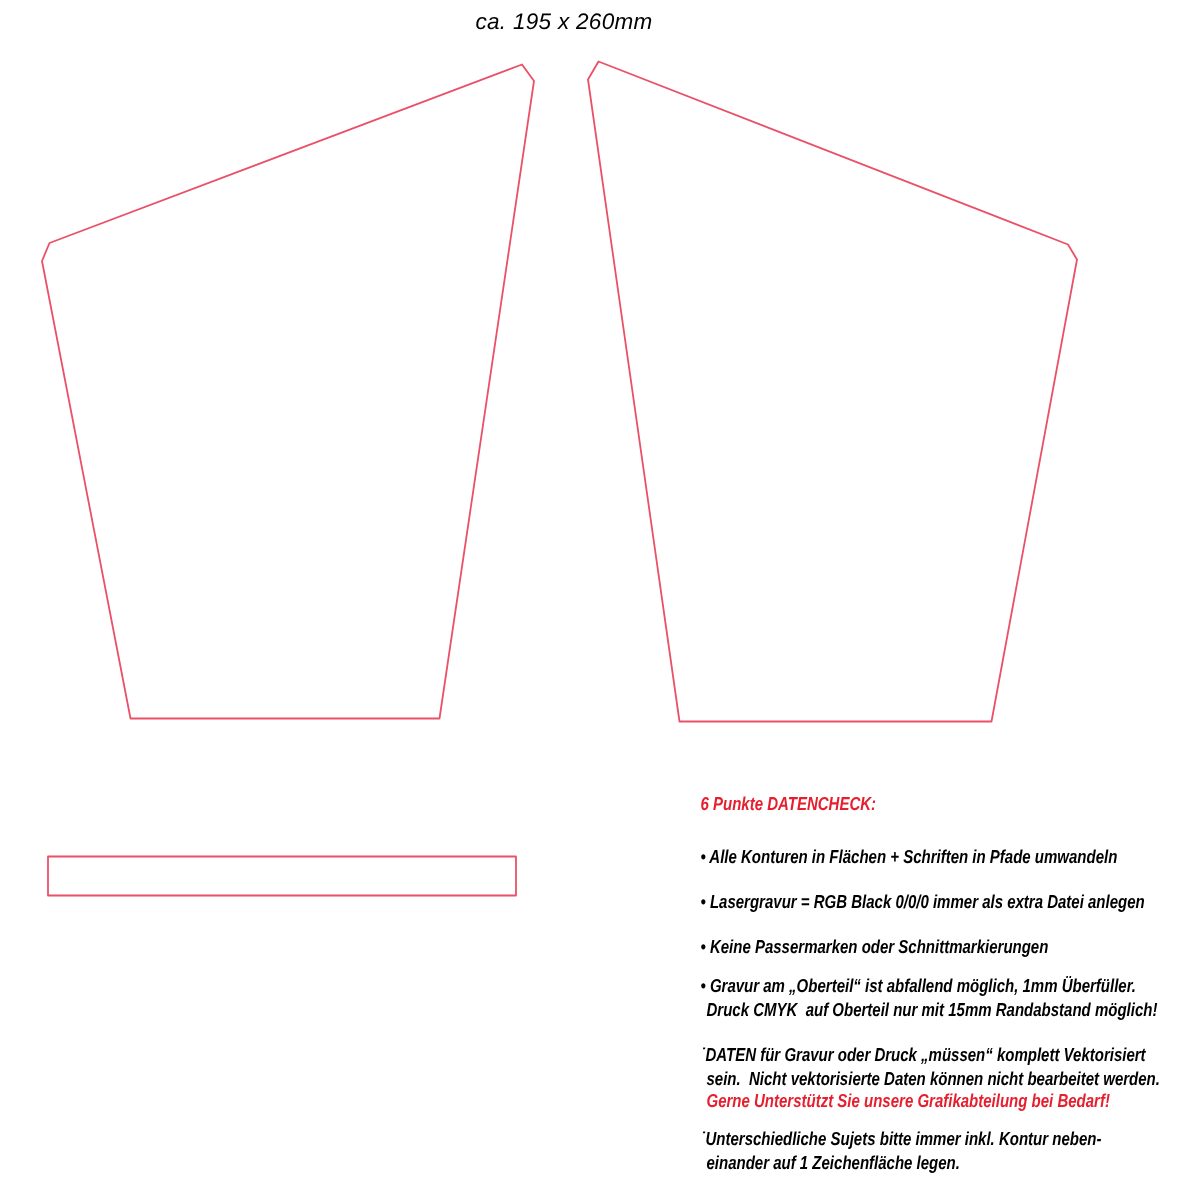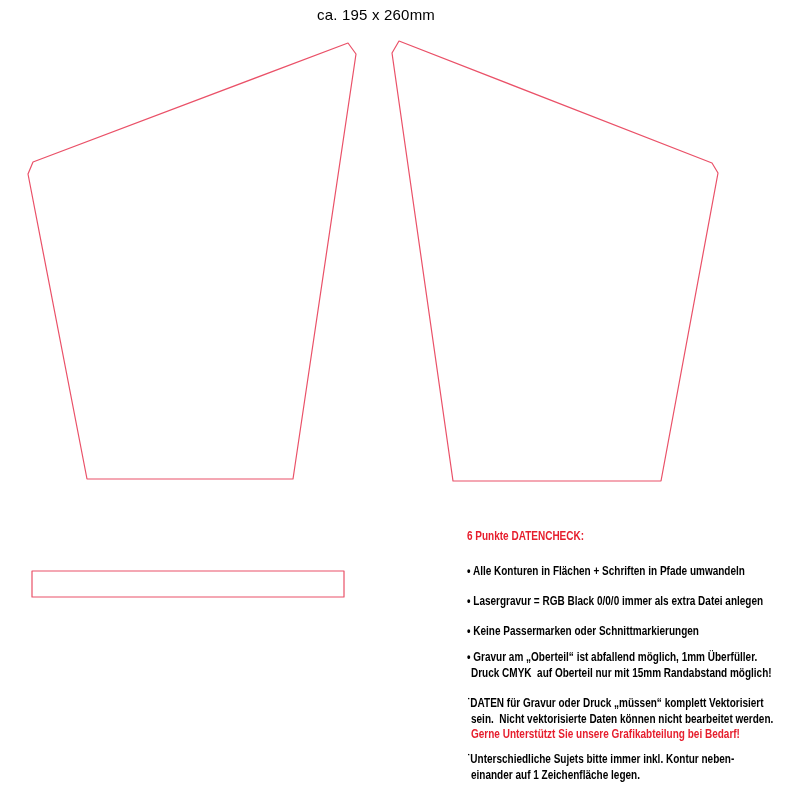--- a/index.html
+++ b/index.html
@@ -9,20 +9,21 @@
     width: 800px;
     height: 801px;
     overflow: hidden;
     font-family: "Liberation Sans", sans-serif;
   }
   .stage {
     position: relative;
     width: 800px;
     height: 801px;
     background: #ffffff;
+    font-style: italic;
   }
   .size-label {
     position: absolute;
     left: 280px;
     top: 6px;
     width: 192px;
     text-align: center;
     font-size: 15px;
     font-weight: 400;
     color: #000000;

